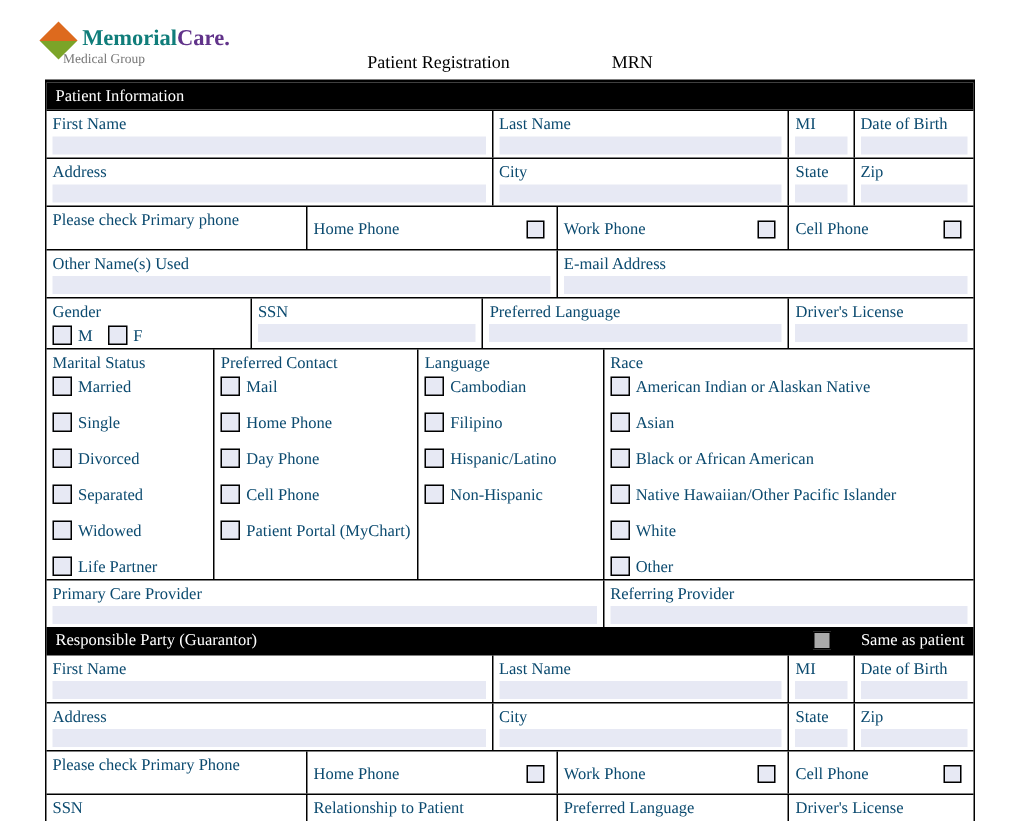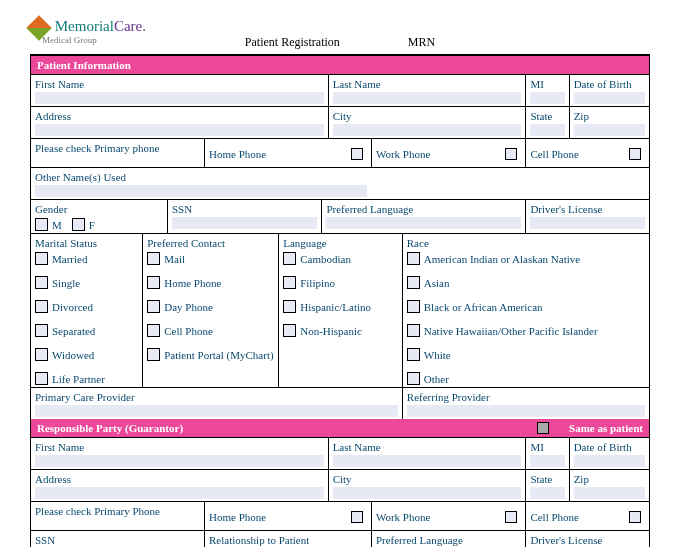--- a/index.html
+++ b/index.html
@@ -1,24 +1,24 @@
 <!DOCTYPE html>
 <html><head>
 <meta charset="utf-8">
 <style>
   body{margin:0;font-family:Georgia,serif;font-size:11px;background:#fff;color:#003654}
   .page{width:680px;margin:0 auto;padding:10px 30px 40px 30px;box-sizing:border-box}
   .logo{margin-top:8px}
   .logo-mark{display:inline-block;width:18px;height:18px;background:linear-gradient(135deg,#dd6a1e 0 50%,#7ba428 50% 100%);transform:rotate(45deg);margin-right:4px;vertical-align:middle}
-  .logo-text{font-size:15px;font-weight:normal}
+  .logo-text{font-size:15px;font-weight:bold}
   .logo-text .teal{color:#107d7a}.logo-text .purple{color:#61338a}
   .logo-sub{font-size:9px;color:#777;margin-top:-2px;margin-left:12px}
   .title-row{display:flex;justify-content:center;gap:68px;font-size:12px;color:#000;margin-top:-10px;margin-bottom:4px}
   .form{border:1px solid #000;border-top:2px solid #000}
-  .hdr{background:#ec4899;color:#fff;font-weight:bold;padding:3px 6px;display:flex;align-items:center}
+  .hdr{background:#000000;color:#fff;font-weight:normal;padding:3px 6px;display:flex;align-items:center}
   .row{display:flex;border-top:1px solid #000}
   .row:first-of-type{border-top:none}
   .cell{border-left:1px solid #000;padding:3px 4px 2px 4px;display:flex;flex-direction:column;position:relative;box-sizing:border-box;min-height:28px}
   .cell:first-child{border-left:none}
   .lbl{color:#0b4a6f;font-weight:normal;white-space:nowrap}
   .val{background:#e7e9f4;height:12px;margin-top:2px}
   .chk{display:inline-block;width:10px;height:10px;border:1px solid #000;background:#e7e9f4;vertical-align:middle;margin-right:4px}
   .opts{display:flex;flex-direction:column;gap:11px;margin-top:3px}
   .opt{display:flex;align-items:center;color:#0b4a6f}
   .opt .chk{width:11px;height:11px}
@@ -96,20 +96,24 @@
           <span class="lbl">Cell Phone</span>
           <span class="chk"></span>
         </div>
     </div>
 
     <div class="row">
       <div class="cell" style="width:55%">
           <span class="lbl">Other Name(s) Used</span>
           <div class="val"></div>
         </div>
+      <div class="cell" style="width:45%">
+          <span class="lbl">E-mail Address</span>
+          <div class="val"></div>
+        </div>
     </div>
 
     <div class="row">
       <div class="cell" style="width:22%">
         <span class="lbl">Gender</span>
         <div class="gender-opts">
           <span class="opt">
               <span class="chk"></span>
               <span>M</span>
             </span>

